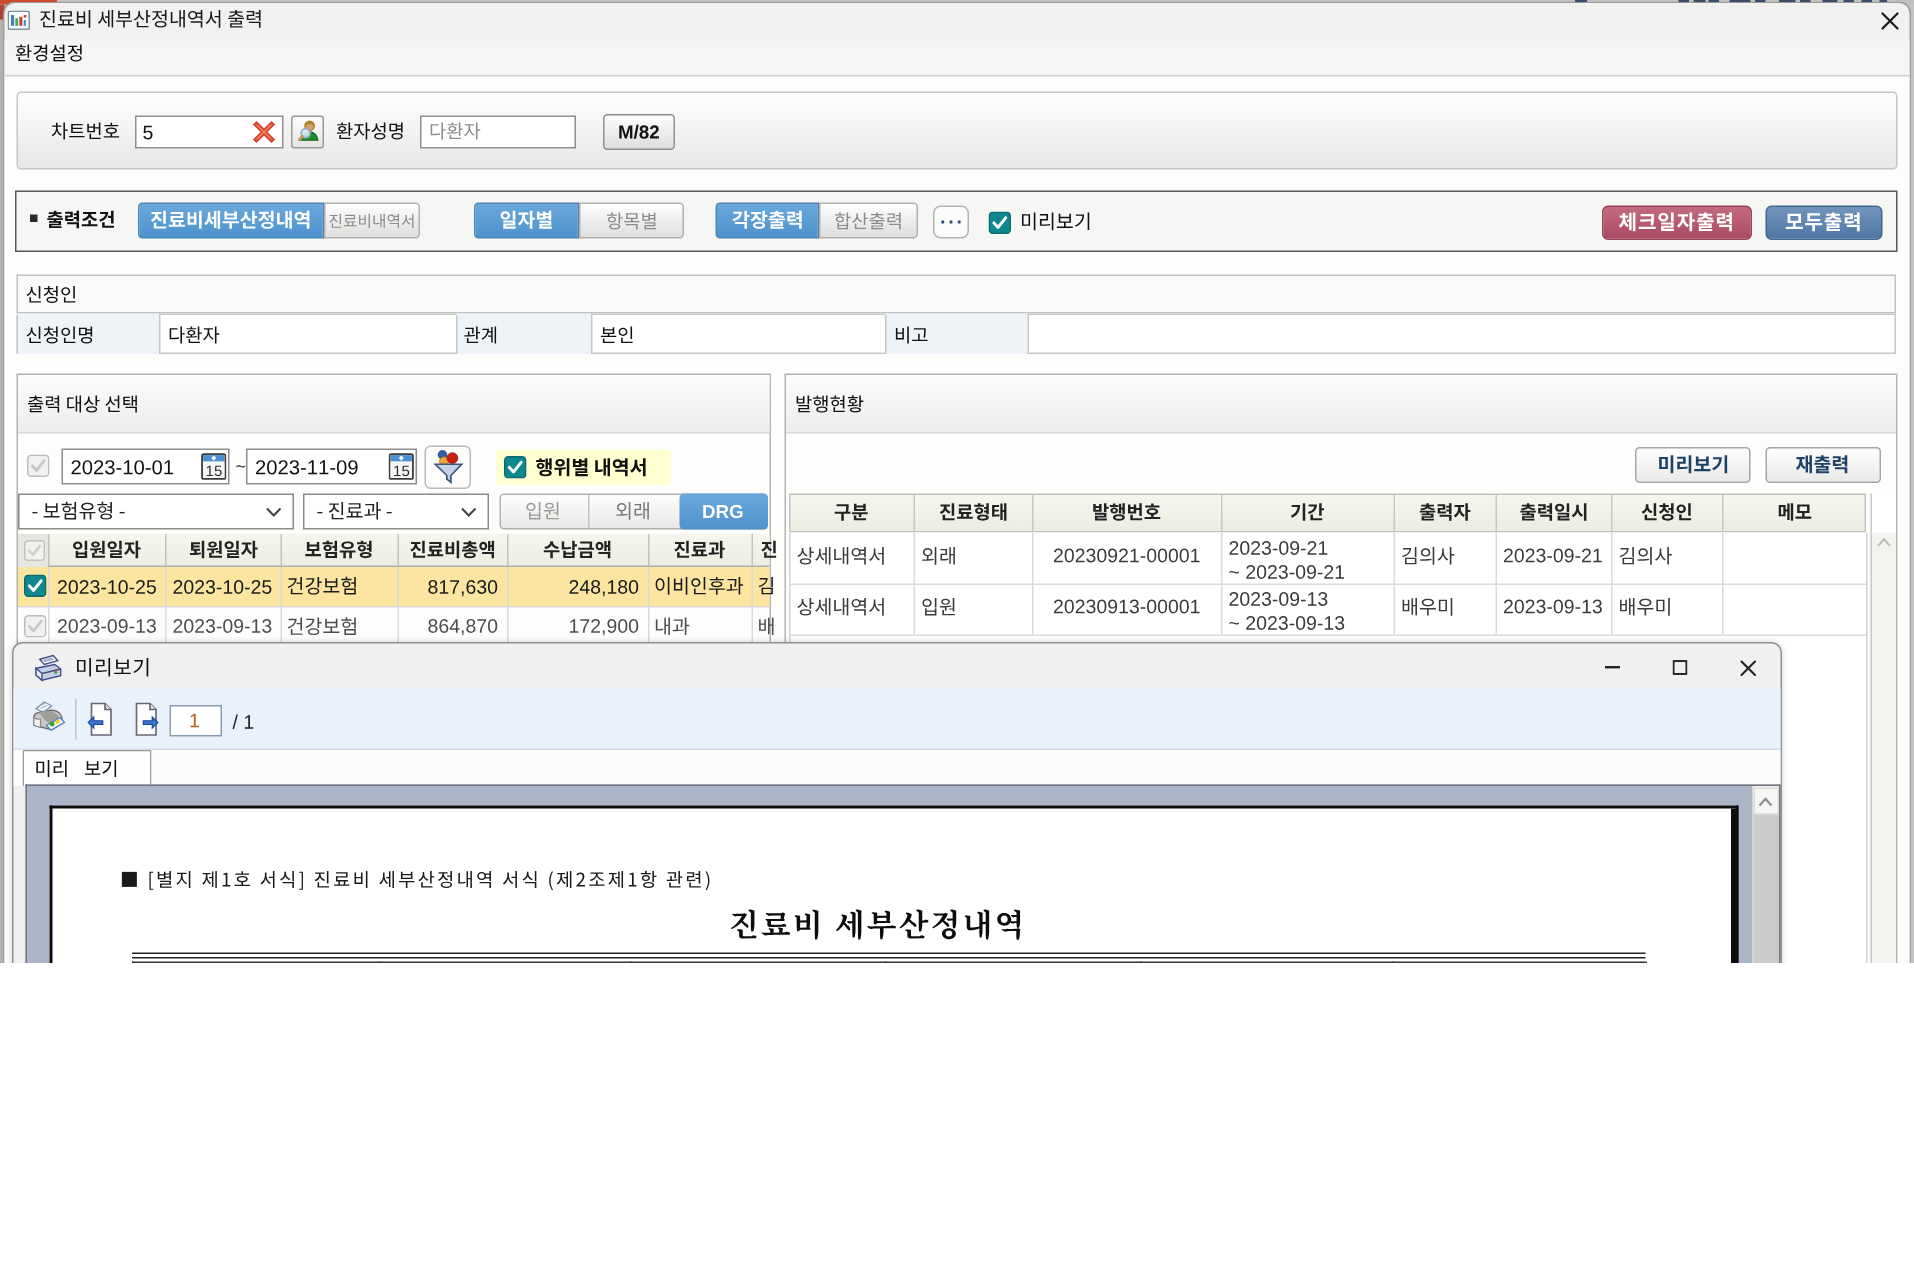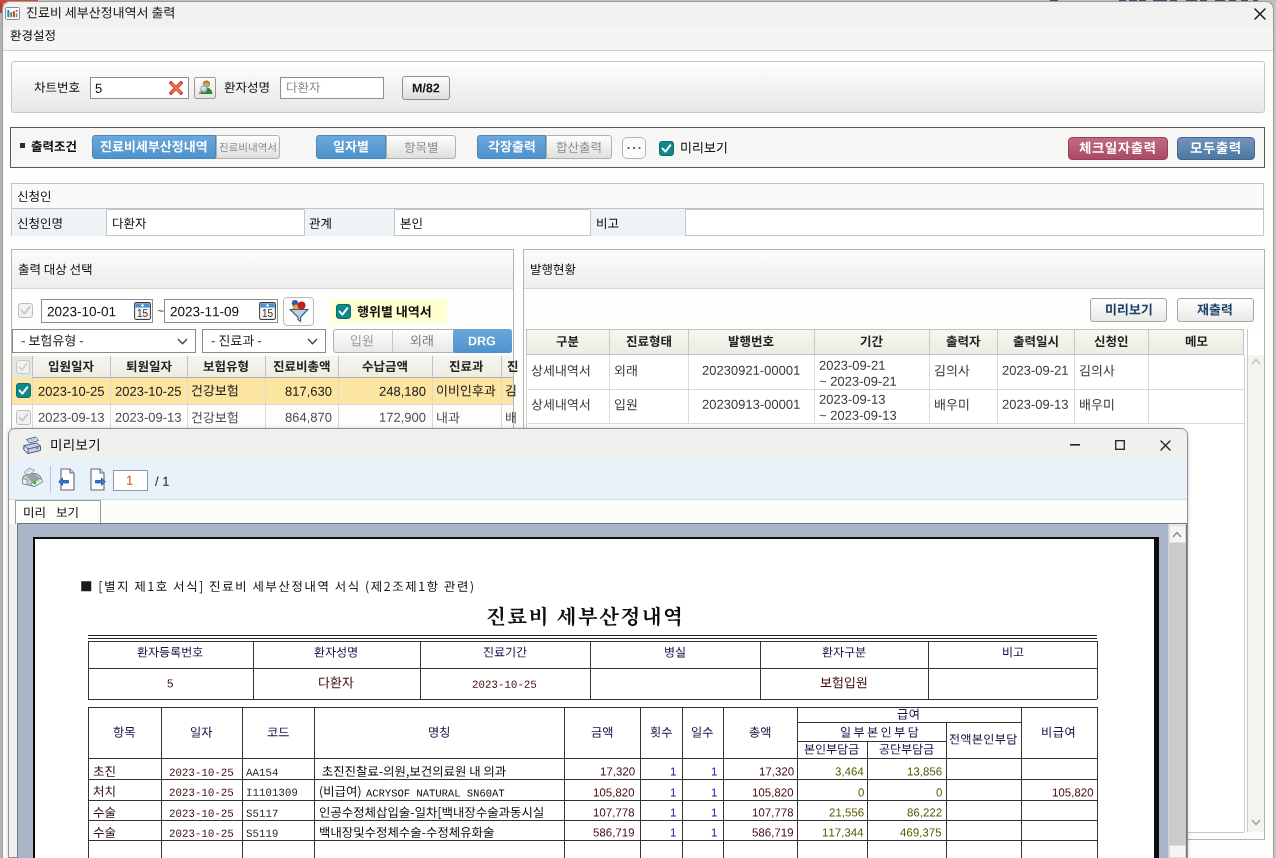--- a/index.html
+++ b/index.html
@@ -215,21 +215,21 @@
       <path id="qd2" d="M738 827V-78H817V827ZM557 806V470H419V401H557V-31H635V806ZM235 794V660H67V592H235V548C235 400 165 242 42 170L91 107C180 161 244 261 275 376C308 268 372 176 460 127L507 189C386 256 314 404 314 548V592H480V660H314V794Z"></path>
       <path id="qd3" d="M182 287V-66H752V287H669V179H264V287ZM264 113H669V2H264ZM272 786V700C272 565 183 446 46 398L91 332C197 372 278 453 316 557C356 465 433 392 532 355L576 420C446 466 354 579 354 701V786ZM669 827V331H752V548H885V617H752V827Z"></path>
       <path id="qd4" d="M90 769V347H440V769H362V626H169V769ZM169 561H362V414H169ZM206 229V161H730V-78H812V229ZM539 809V289H617V523H733V283H812V826H733V592H617V809Z"></path>
       <path id="qd5" d="M464 257C279 257 166 196 166 91C166 -14 279 -76 464 -76C648 -76 760 -14 760 91C760 196 648 257 464 257ZM464 191C598 191 679 154 679 91C679 27 598 -10 464 -10C330 -10 248 27 248 91C248 154 330 191 464 191ZM71 760V692H273V656C273 527 182 410 46 363L88 297C196 336 278 416 316 519C355 429 432 359 535 324L574 389C442 433 356 539 356 657V692H555V760ZM669 827V282H752V528H885V597H752V827Z"></path>
       <path id="qd6" d="M458 249C265 249 148 190 148 86C148 -18 265 -77 458 -77C651 -77 767 -18 767 86C767 190 651 249 458 249ZM458 184C599 184 684 148 684 86C684 23 599 -12 458 -12C316 -12 232 23 232 86C232 148 316 184 458 184ZM153 785V485H418V381H50V314H868V381H499V485H772V552H235V719H766V785Z"></path>
       <path id="qd7" d="M707 827V-79H790V827ZM288 749V587C288 415 180 242 45 179L96 110C202 163 289 277 331 413C373 284 460 178 562 128L612 194C479 255 371 422 371 587V749Z"></path>
       <path id="qd8" d="M97 768V399H519V768ZM438 702V465H178V702ZM708 827V308H790V827ZM463 334V246H197V182H462C461 93 317 7 161 -11L190 -75C327 -56 450 6 504 90C558 7 679 -56 815 -75L844 -11C688 9 548 95 547 182H812V246H546V334Z"></path>
       <path id="qd9" d="M326 533C406 533 460 492 460 430C460 368 406 328 326 328C245 328 191 368 191 430C191 492 245 533 326 533ZM326 598C199 598 113 531 113 430C113 341 180 279 284 266V167C196 164 111 164 39 164L52 94C209 94 421 96 616 131L610 192C533 181 450 174 367 170V266C470 278 539 340 539 430C539 531 452 598 326 598ZM664 827V-78H747V373H888V443H747V827ZM284 825V717H55V650H595V717H367V825Z"></path>
     </defs>
   </svg>
-<div style="position:absolute;left:0;top:0;width:1276px;height:858px;background:#bfbfbd;overflow:hidden">
+<div style="position:absolute;left:0;top:0;width:1276px;height:642px;background:#bfbfbd;overflow:hidden">
     <div style="position:absolute;left:0px;top:0px;width:38px;height:3px;box-sizing:border-box;background:#cd4a2e;border-radius:0 0 2px 0;"></div>
     <div style="position:absolute;left:0px;top:3px;width:2.5px;height:855px;box-sizing:border-box;background:#b2b2b0;"></div>
     <div style="position:absolute;left:0px;top:3px;width:2.5px;height:10px;box-sizing:border-box;background:#b24330;"></div>
     <div style="position:absolute;left:1273.5px;top:3px;width:2.5px;height:855px;box-sizing:border-box;background:#c4c4c2;"></div>
     <div style="position:absolute;left:1050px;top:0px;width:8px;height:2px;box-sizing:border-box;background:#3c4c6d;"></div>
     <div style="position:absolute;left:1119px;top:0px;width:7px;height:2px;box-sizing:border-box;background:#3c4c6d;"></div>
     <div style="position:absolute;left:1129px;top:0px;width:8px;height:2px;box-sizing:border-box;background:#3c4c6d;"></div>
     <div style="position:absolute;left:1139px;top:0px;width:7px;height:2px;box-sizing:border-box;background:#3c4c6d;"></div>
     <div style="position:absolute;left:1153px;top:0px;width:14px;height:2px;box-sizing:border-box;background:#3c4c6d;"></div>
     <div style="position:absolute;left:1170px;top:0px;width:7px;height:2px;box-sizing:border-box;background:#3c4c6d;"></div>

